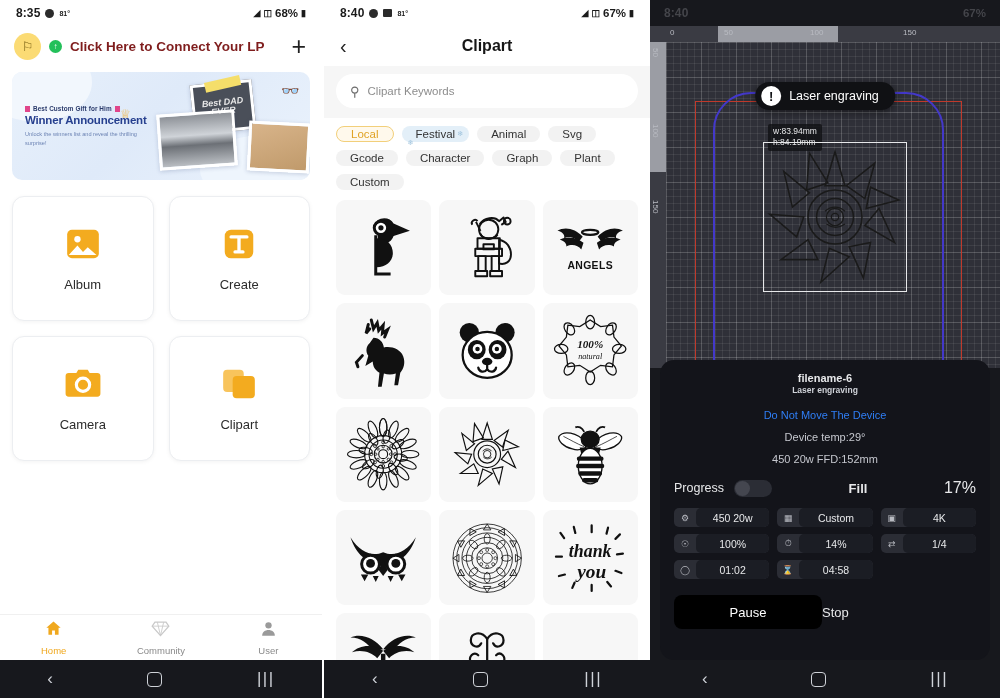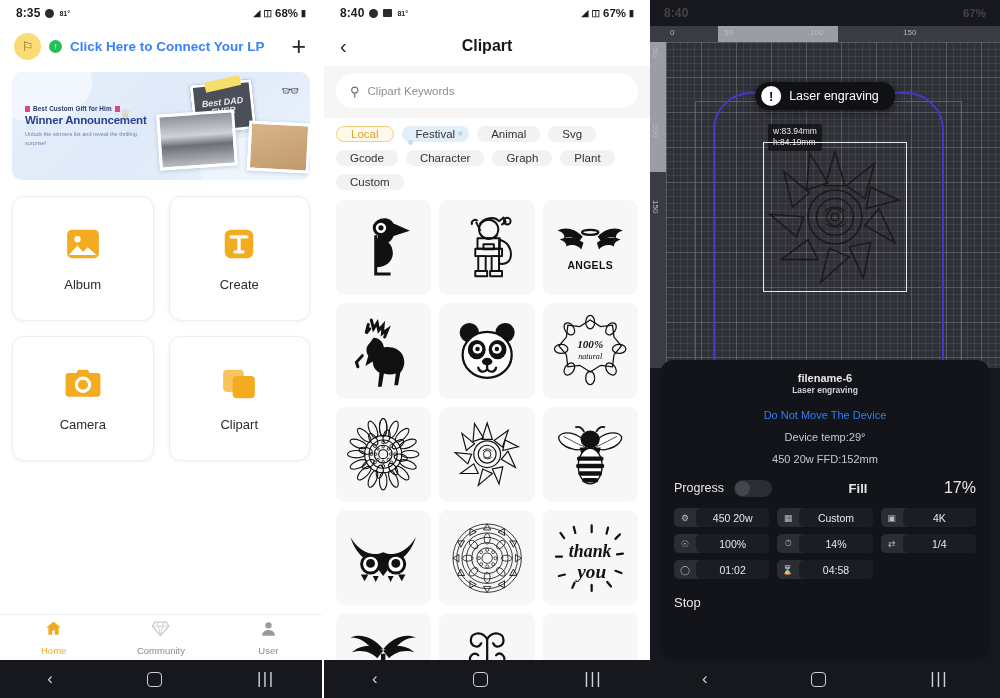--- a/index.html
+++ b/index.html
@@ -39,21 +39,21 @@
   .lp-avatar {
     width:27px;height:27px;border-radius:50%;
     background:#fbdb74; display:flex;align-items:center;justify-content:center;
     font-size:13px; color:#7a6214;
   }
   .bt-badge {
     width:13px;height:13px;border-radius:50%;background:#23c05a;
     display:flex;align-items:center;justify-content:center;
     color:#fff;font-size:8px;font-weight:700;
   }
-  .connect-text { font-size:13.5px; color:#3b82f6; font-weight:600; }
+  .connect-text { font-size:13.5px; color:#7f1d1d; font-weight:600; }
   .plus-btn { margin-left:auto; font-size:25px; color:#222; line-height:1; font-weight:300; }
 
   .banner {
     margin: 6px 12px 0 12px; height:108px; border-radius:10px;
     background: linear-gradient(135deg,#e7f0fb 0%, #dfeaf9 45%, #eaf2fc 100%);
     position:relative; overflow:hidden; display:flex; align-items:center;
   }
   .banner-blob1{position:absolute;width:110px;height:80px;border-radius:50%;background:#f2f7fd;left:-30px;top:-30px;}
   .banner-blob2{position:absolute;width:130px;height:70px;border-radius:50%;background:#eef5fd;right:-20px;bottom:-25px;}
   .banner-txt { position:relative; padding-left:13px; width:144px; }
@@ -752,20 +752,21 @@
         <span class="c3-val">01:02</span>
       </div>
       <div class="c3">
         <span class="c3-ico">⌛</span>
         <span class="c3-val">04:58</span>
       </div>
       <div class="c3 empty"></div>
     </div>
 
     <div class="btn-row">
+      <div class="btn-pause">Pause</div>
       <div class="btn-stop">Stop</div>
     </div>
   </div>
 
   <div class="sysnav">
     <span>‹</span>
     <span class="nav-circle"></span>
     <span class="nav-lines">|||</span>
   </div>
 </div>

